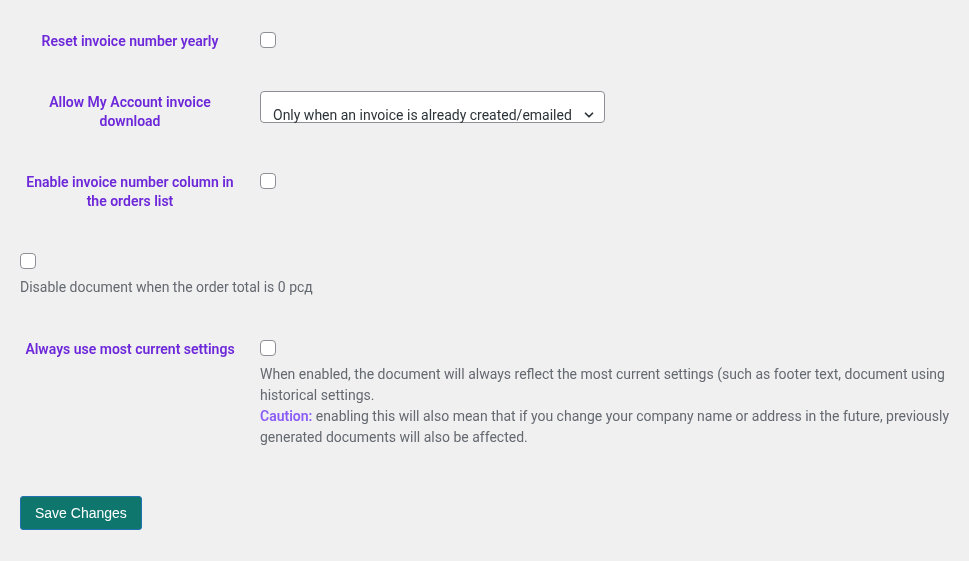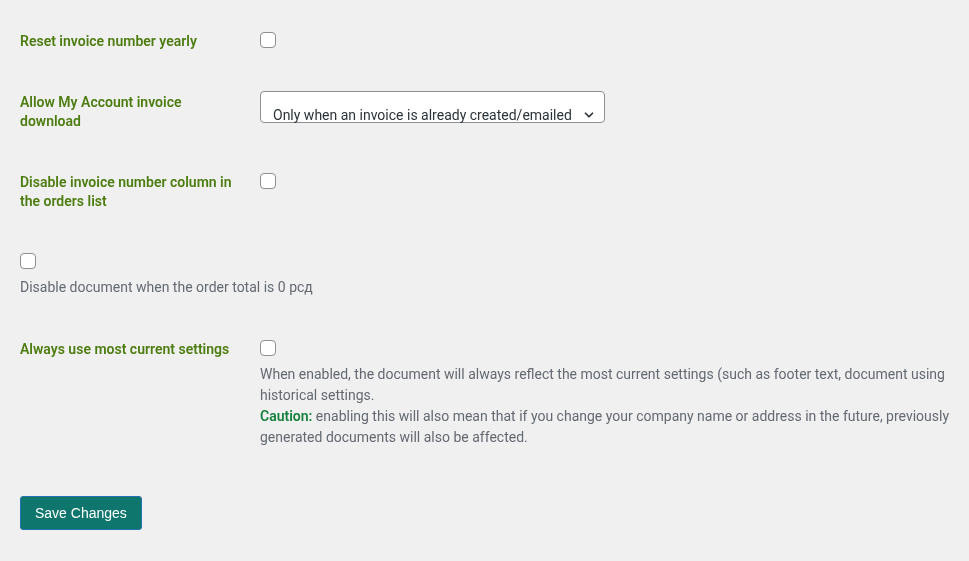--- a/index.html
+++ b/index.html
@@ -18,23 +18,24 @@
       align-items: flex-start;
       margin-bottom: 40px;
     }
     .form-row.tight { margin-bottom: 36px; }
     .form-label {
       width: 240px;
       flex-shrink: 0;
       padding-left: 20px;
       padding-top: 2px;
       font-weight: 600;
-      color: #4d7c0f;
+      color: #6d28d9;
       line-height: 1.35;
       font-size: 14px;
+      text-align: center;
     }
     .form-field {
       flex: 1;
       padding-left: 20px;
     }
     .checkbox {
       width: 16px;
       height: 16px;
       border: 1px solid #8c8f94;
       border-radius: 4px;
@@ -61,21 +62,21 @@
       display: inline-flex;
       align-items: center;
     }
     .chevron svg { width: 14px; height: 14px; }
     .description {
       color: #646970;
       font-size: 14px;
       margin-top: 8px;
       line-height: 1.5;
     }
-    .description .caution { color: #15803d; font-weight: 600; }
+    .description .caution { color: #8b5cf6; font-weight: 600; }
     .save-btn {
       background: #0f766e;
       border: 1px solid #2271b1;
       color: #fff;
       padding: 8px 14px;
       border-radius: 3px;
       font-size: 14px;
       cursor: pointer;
       margin-left: 20px;
       margin-top: 12px;
@@ -104,21 +105,21 @@
       <span class="chevron">
         <svg viewBox="0 0 24 24" fill="none" stroke="#2c3338" stroke-width="3" stroke-linecap="round" stroke-linejoin="round">
             <polyline points="6 9 12 15 18 9"></polyline>
           </svg>
       </span>
     </div>
   </div>
 </div>
 
 <div class="form-row">
-  <div class="form-label">Disable invoice number column in the orders list</div>
+  <div class="form-label">Enable invoice number column in the orders list</div>
   <div class="form-field">
     <span class="checkbox"></span>
   </div>
 </div>
 
 <div class="form-row">
   <div class="form-field">
     <span class="checkbox"></span>
     <div class="description">Disable document when the order total is 0 рсд</div>
   </div>

